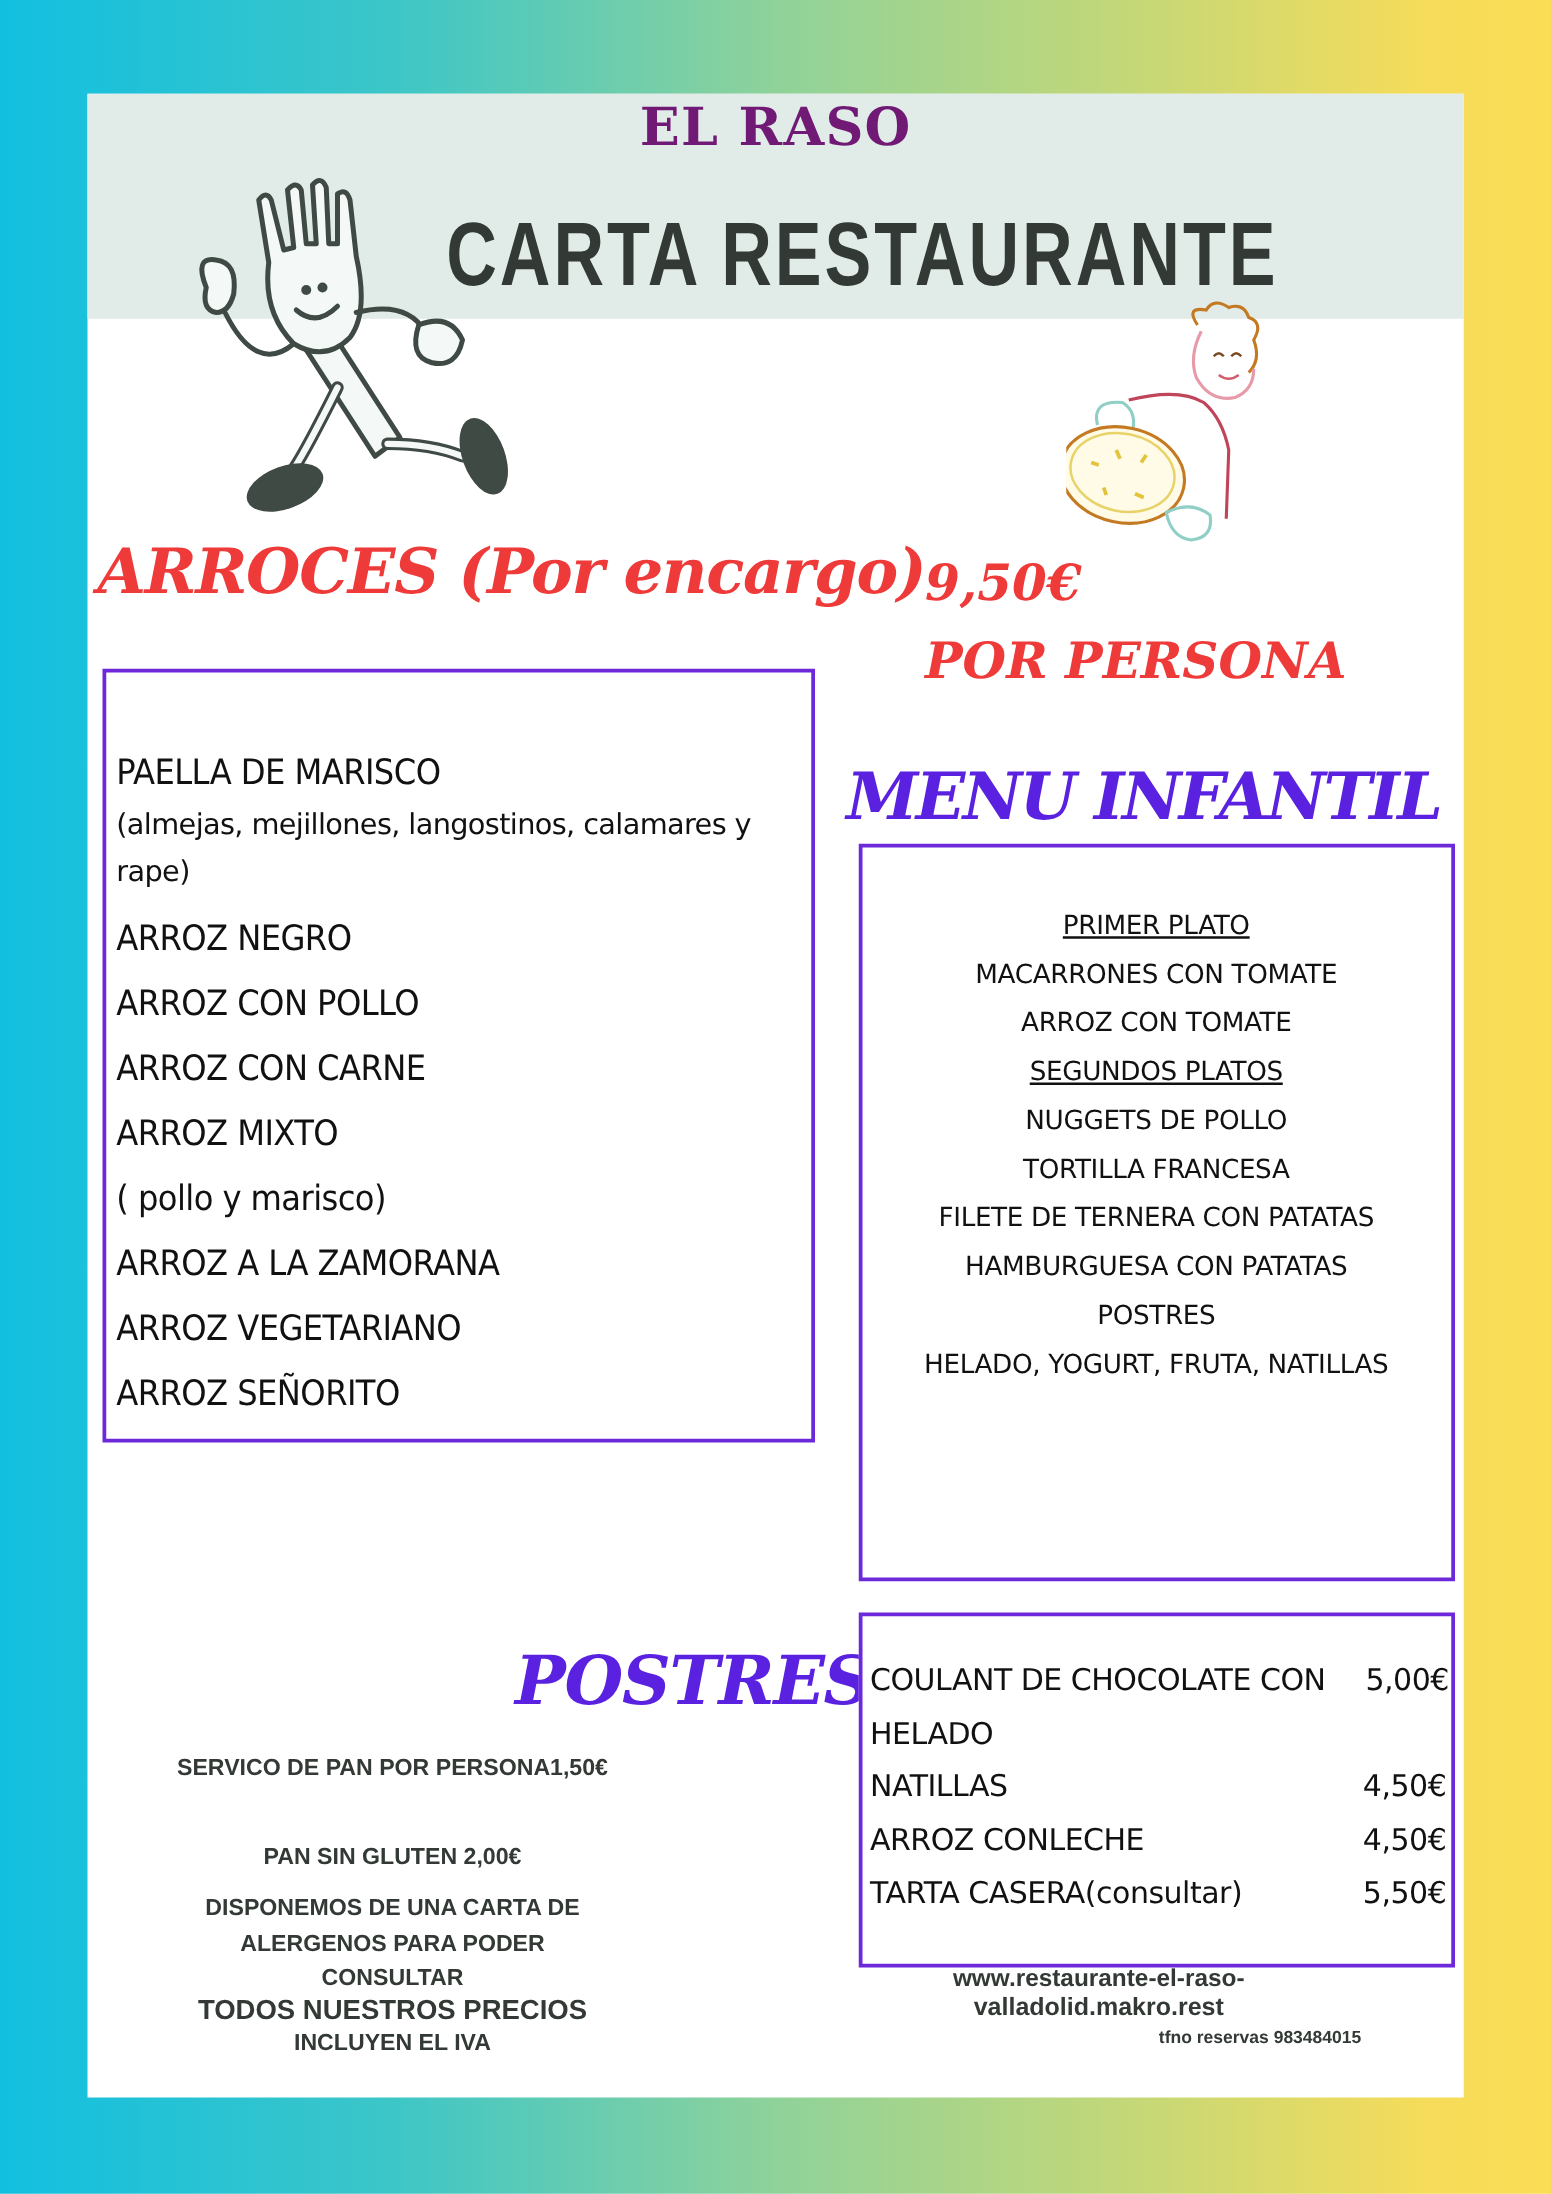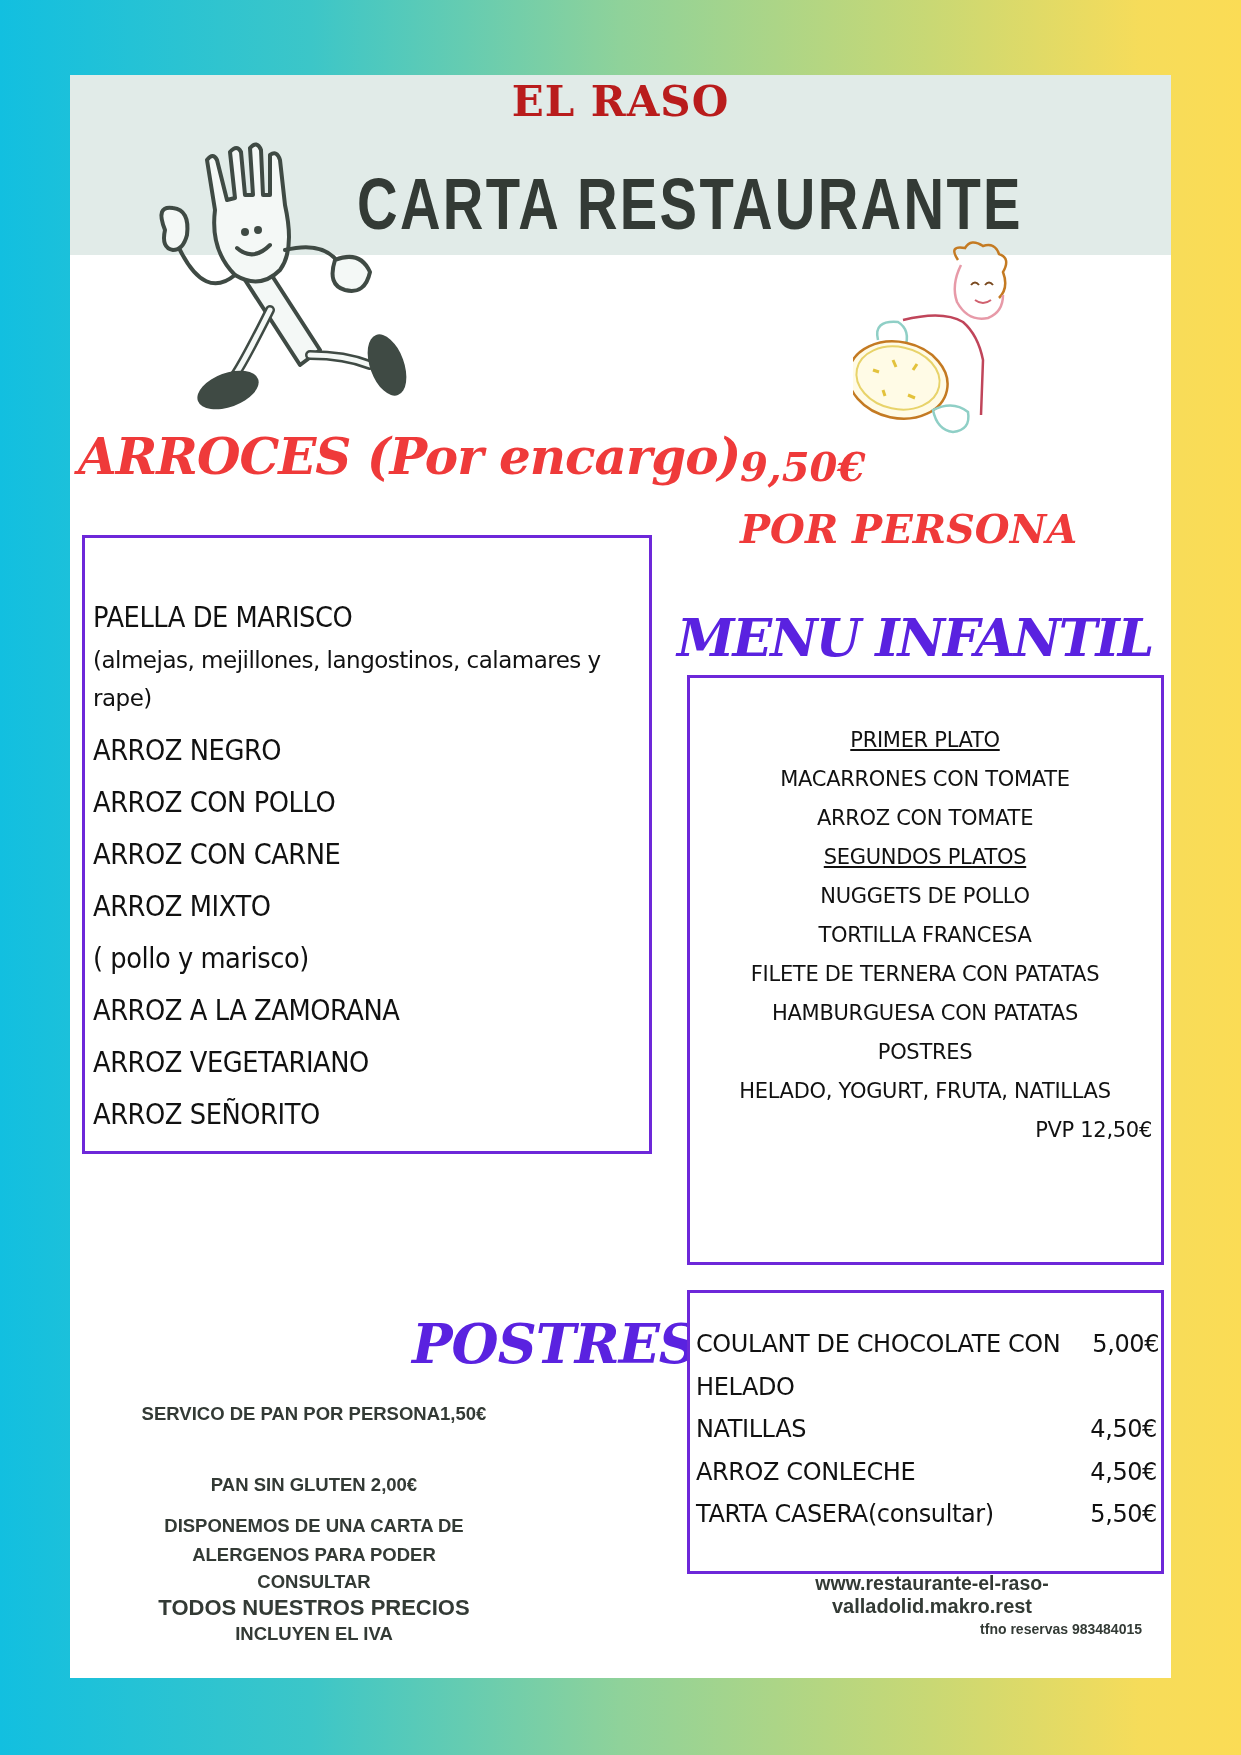--- a/index.html
+++ b/index.html
@@ -2,21 +2,21 @@
 <html><head>
 <meta charset="utf-8">
 <style>
   html,body{margin:0;padding:0;}
   body{width:1241px;height:1755px;position:relative;overflow:hidden;
     background:linear-gradient(90deg,#12bfe0 0%,#3cc6c8 25%,#8fd29a 50%,#c9d874 75%,#f6dc5a 92%,#fbdc55 100%);
     font-family:"DejaVu Sans",sans-serif;}
   .panel{position:absolute;left:70px;top:75px;width:1101px;height:1603px;background:#ffffff;}
   .header-band{position:absolute;left:0;top:0;width:1101px;height:180px;background:#e1ebe8;}
   .abs{position:absolute;}
-  .brand{left:0;width:1101px;top:2px;text-align:center;font-family:"DejaVu Serif",serif;font-weight:bold;font-size:42px;color:#b91c1c;letter-spacing:1px;}
+  .brand{left:0;width:1101px;top:2px;text-align:center;font-family:"DejaVu Serif",serif;font-weight:bold;font-size:42px;color:#701a75;letter-spacing:1px;}
   .title{left:287px;top:88px;font-family:"Liberation Sans",sans-serif;font-weight:bold;font-size:72px;color:#333a35;letter-spacing:3px;transform:scaleX(0.78);transform-origin:left top;white-space:nowrap;}
   .script{font-family:"DejaVu Serif",serif;font-style:italic;font-weight:bold;white-space:nowrap;}
   .red{color:#ef3a3a;}
   .purple{color:#5a22e0;}
   .box{position:absolute;border:3px solid #6d28d9;background:#fff;box-sizing:border-box;}
   .plex{font-family:"DejaVu Sans",sans-serif;color:#111;}
   .arr-list{position:absolute;left:8px;top:57px;width:540px;}
   .arr-item{font-size:28px;line-height:52px;white-space:nowrap;letter-spacing:-0.5px;transform:scaleX(0.92);transform-origin:left center;}
   .arr-sub{font-size:23px;line-height:38px;letter-spacing:-0.5px;}
   .inf-list{position:absolute;left:0;top:43px;width:470px;text-align:center;}
@@ -107,21 +107,20 @@
       <div class="inf-item u"> PRIMER PLATO</div>
       <div class="inf-item">MACARRONES CON TOMATE</div>
       <div class="inf-item">ARROZ CON TOMATE</div>
       <div class="inf-item u"> SEGUNDOS PLATOS</div>
       <div class="inf-item">NUGGETS DE POLLO</div>
       <div class="inf-item">TORTILLA FRANCESA</div>
       <div class="inf-item">FILETE DE TERNERA CON PATATAS</div>
       <div class="inf-item">HAMBURGUESA CON PATATAS</div>
       <div class="inf-item">POSTRES</div>
       <div class="inf-item">HELADO, YOGURT, FRUTA, NATILLAS</div>
-      <div class="inf-item inf-price">PVP 12,50€</div>
     </div>
   </div>
   <div class="abs script purple" style="left:607px;top:532px;font-size:52px;letter-spacing:-2px;">MENU INFANTIL</div>
 
   <div class="abs script purple" style="left:342px;top:1237px;font-size:54px;letter-spacing:-1px;">POSTRES</div>
 
   <div class="box" style="left:617px;top:1215px;width:477px;height:284px;">
     <div class="plex" style="position:absolute;left:0;right:0;top:30px;">
       <div class="pos-row">
           <span>COULANT DE CHOCOLATE CON</span>
@@ -149,18 +148,18 @@
   <div class="abs" style="left:14px;top:1327px;width:460px;">
     <div class="note" style="font-size:18.5px;line-height:24px;">SERVICO DE PAN POR PERSONA1,50€</div>
     <div class="note" style="font-size:18.5px;line-height:24px;margin-bottom:14px;margin-top:47px;">PAN SIN GLUTEN 2,00€</div>
     <div class="note" style="font-size:18.5px;line-height:30px;">DISPONEMOS DE UNA CARTA DE</div>
     <div class="note" style="font-size:18.5px;line-height:28px;">ALERGENOS PARA PODER</div>
     <div class="note" style="font-size:18.5px;line-height:26px;">CONSULTAR</div>
     <div class="note" style="font-size:22px;line-height:26px;">TODOS NUESTROS PRECIOS</div>
     <div class="note" style="font-size:18.5px;line-height:26px;">INCLUYEN EL IVA</div>
   </div>
 
-  <div class="abs" style="left:652px;top:1497px;width:420px;">
+  <div class="abs" style="left:599px;top:1497px;width:420px;">
     <div class="note" style="font-size:19.5px;line-height:23px;">www.restaurante-el-raso-</div>
     <div class="note" style="font-size:20px;line-height:23px;">valladolid.makro.rest</div>
     <div class="note" style="font-size:14px;line-height:23px;text-align:right;">tfno reservas 983484015</div>
   </div>
 </div>
 
 </body></html>

